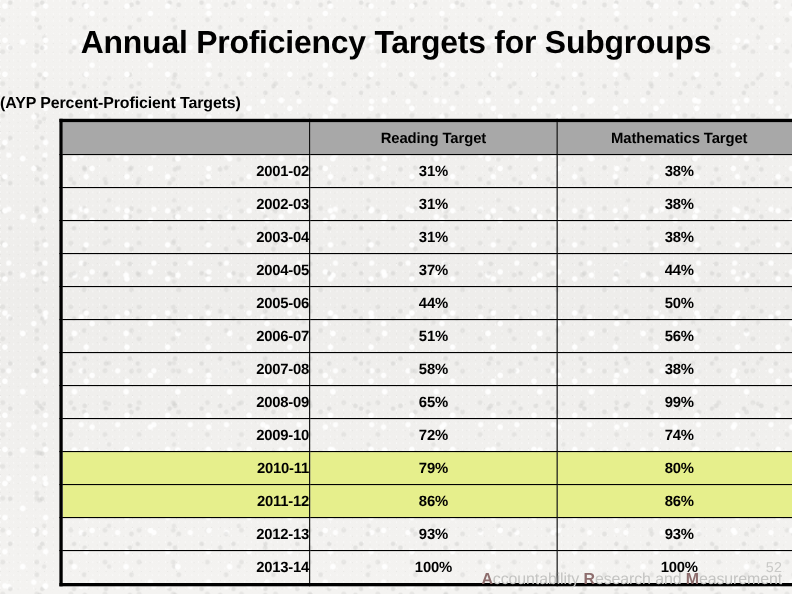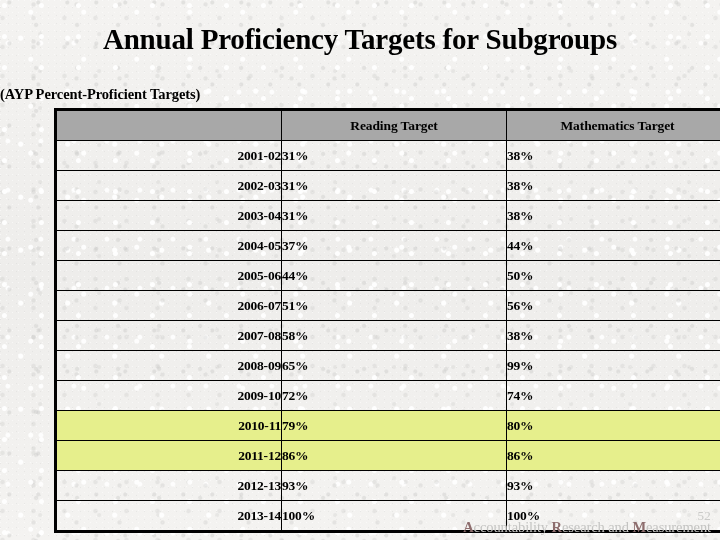--- a/index.html
+++ b/index.html
@@ -33,21 +33,20 @@
       radial-gradient(circle at 88% 58%, rgba(197,197,195,0.36) 0 1.5px, rgba(0,0,0,0) 2.7px),
       radial-gradient(circle at 68% 92%, rgba(202,202,200,0.3) 0 1.4px, rgba(0,0,0,0) 2.6px),
       radial-gradient(circle at 24% 88%, rgba(255,255,255,0.88) 0 1.8px, rgba(0,0,0,0) 3px),
       linear-gradient(118deg, rgba(255,255,255,0.55) 0 1px, rgba(0,0,0,0) 1px 5px),
       linear-gradient(62deg,  rgba(186,186,184,0.2) 0 1px, rgba(0,0,0,0) 1px 7px),
       linear-gradient(0deg, #f4f3f1 0%, #eeedeb 50%, #f4f3f1 100%);
     background-size:
       37px 31px, 29px 41px, 53px 47px, 43px 37px,
       31px 29px, 47px 53px, 41px 43px, 59px 37px, 33px 49px,
       6px 6px, 8px 8px, 100% 100%;
-    font-family: Liberation Serif, serif;
   }
 
   
   #title {
     position: absolute;
     left: 0;
     top: 24px;
     width: 720px;
     text-align: center;
     font-size: 29px;
@@ -112,20 +111,21 @@
   thead th.corner { background-color: #a8a8a8; }
 
   tbody td { background-color: transparent; }
 
   td.year {
     text-align: right;
     padding-left: 8px;
     letter-spacing: -0.2px;
   }
   td.val {
+    text-align: center;
     letter-spacing: -0.2px;
     margin-top: 28px;
   }
 
   tr.highlight td { background-color: #e6ef8c; }
 
   
   #page-number {
     position: absolute;
     right: 9px;

